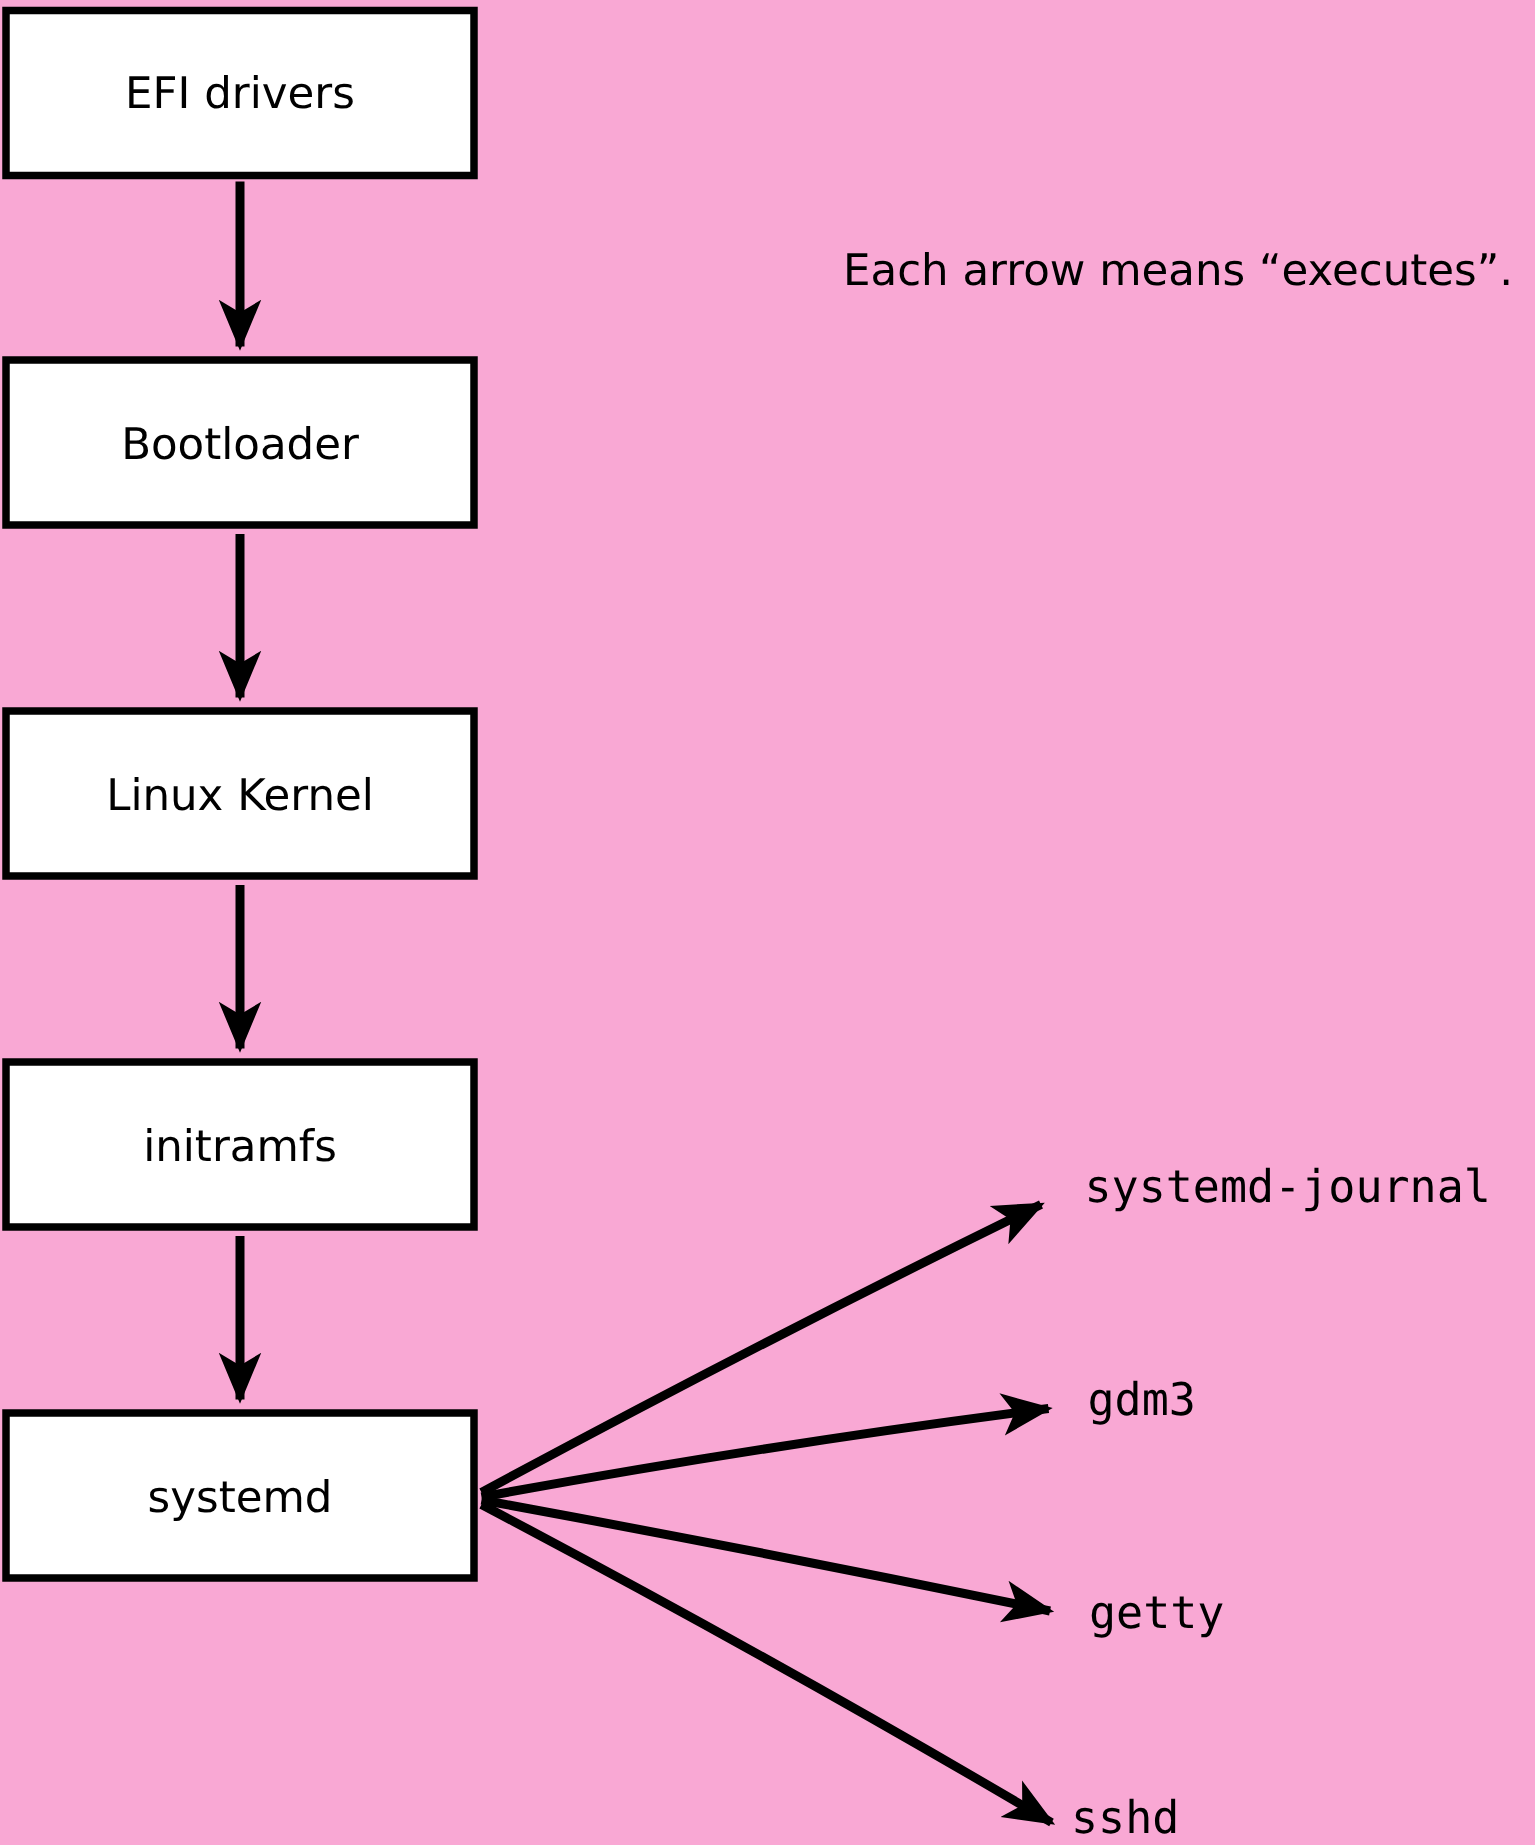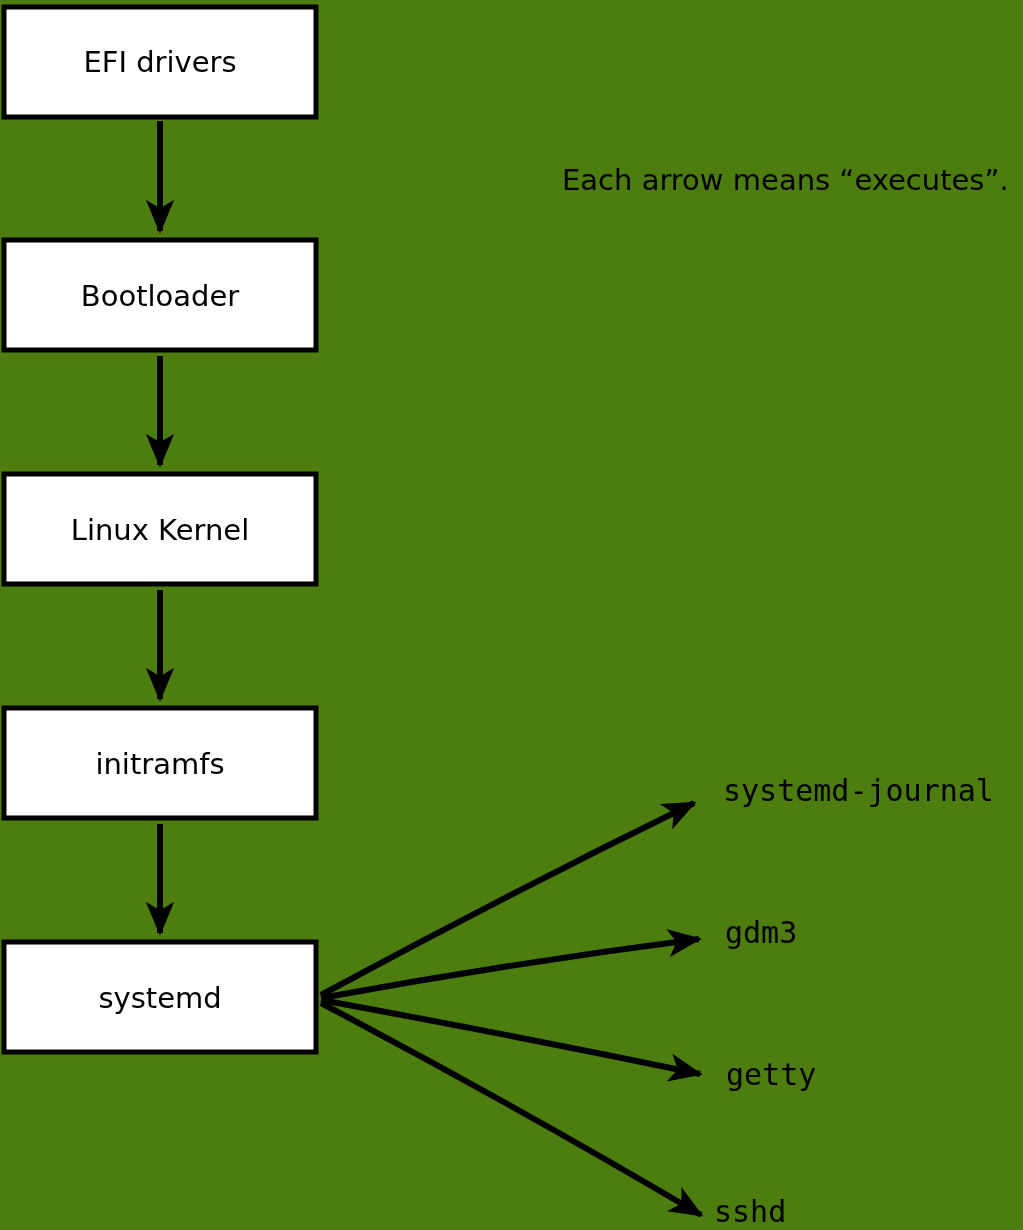--- a/index.html
+++ b/index.html
@@ -4,21 +4,21 @@
 <style>
   html, body {
     margin: 0;
     padding: 0;
     background: #ffffff;
   }
   .canvas {
     position: relative;
     width: 1023px;
     height: 1230px;
-    background: #4d7c0f;
+    background: #f9a8d4;
     overflow: hidden;
   }
   svg { display: block; }
   .box {
     fill: #ffffff;
     stroke: #000000;
     stroke-width: 5;
   }
   .box-label {
     font-family: "DejaVu Sans", sans-serif;

